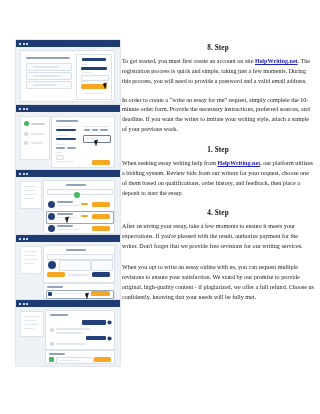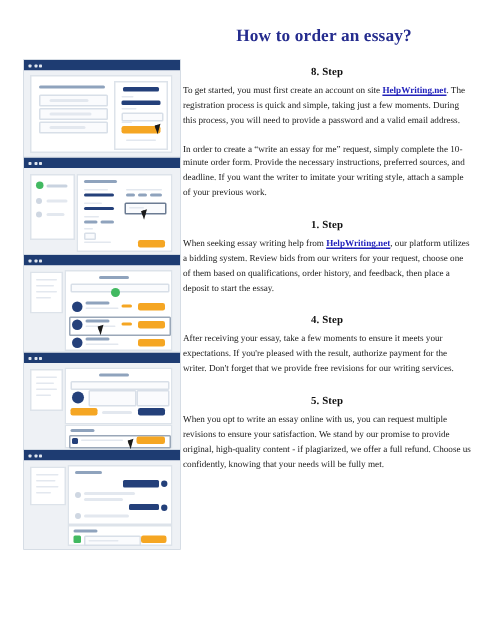--- a/index.html
+++ b/index.html
@@ -150,21 +150,20 @@
     background: #24407a;
     border-radius: 50%;
     box-shadow: 0 0 0 0.6px #24407a;
   }
 </style>
 </head>
 <body>
 
 <div class="page">
 
-  <div class="doc-title">How to order an essay?</div>
 
   <div class="shot" style="top:40px;height:66px;">
     <div class="titlebar">
       <span class="tb-dot"></span>
       <span class="tb-dot"></span>
       <span class="tb-dot"></span>
     </div>
     <div class="shot-body" style="height:59px;">
       <div class="win" style="left:4px;top:3px;width:93px;height:50px;">
         <div class="bar dark" style="left:5px;top:6px;width:44px;height:2px;"></div>
@@ -361,19 +360,18 @@
       <div class="step-head">1. Step</div>
       <p class="step-body"><span>When seeking essay writing help from </span><a class="lnk" href="#">HelpWriting.net</a><span>, our platform utilizes a bidding system. Review bids from our writers for your request, choose one of them based on qualifications, order history, and feedback, then place a deposit to start the essay.</span></p>
     </div>
 
     <div class="step-block sb4">
       <div class="step-head">4. Step</div>
       <p class="step-body"><span>After receiving your essay, take a few moments to ensure it meets your expectations. If you're pleased with the result, authorize payment for the writer. Don't forget that we provide free revisions for our writing services.</span></p>
     </div>
 
     <div class="step-block">
-      <div class="step-head">5. Step</div>
       <p class="step-body"><span>When you opt to write an essay online with us, you can request multiple revisions to ensure your satisfaction. We stand by our promise to provide original, high-quality content - if plagiarized, we offer a full refund. Choose us confidently, knowing that your needs will be fully met.</span></p>
     </div>
 
   </div>
 
 </div>
 
 </body></html>

